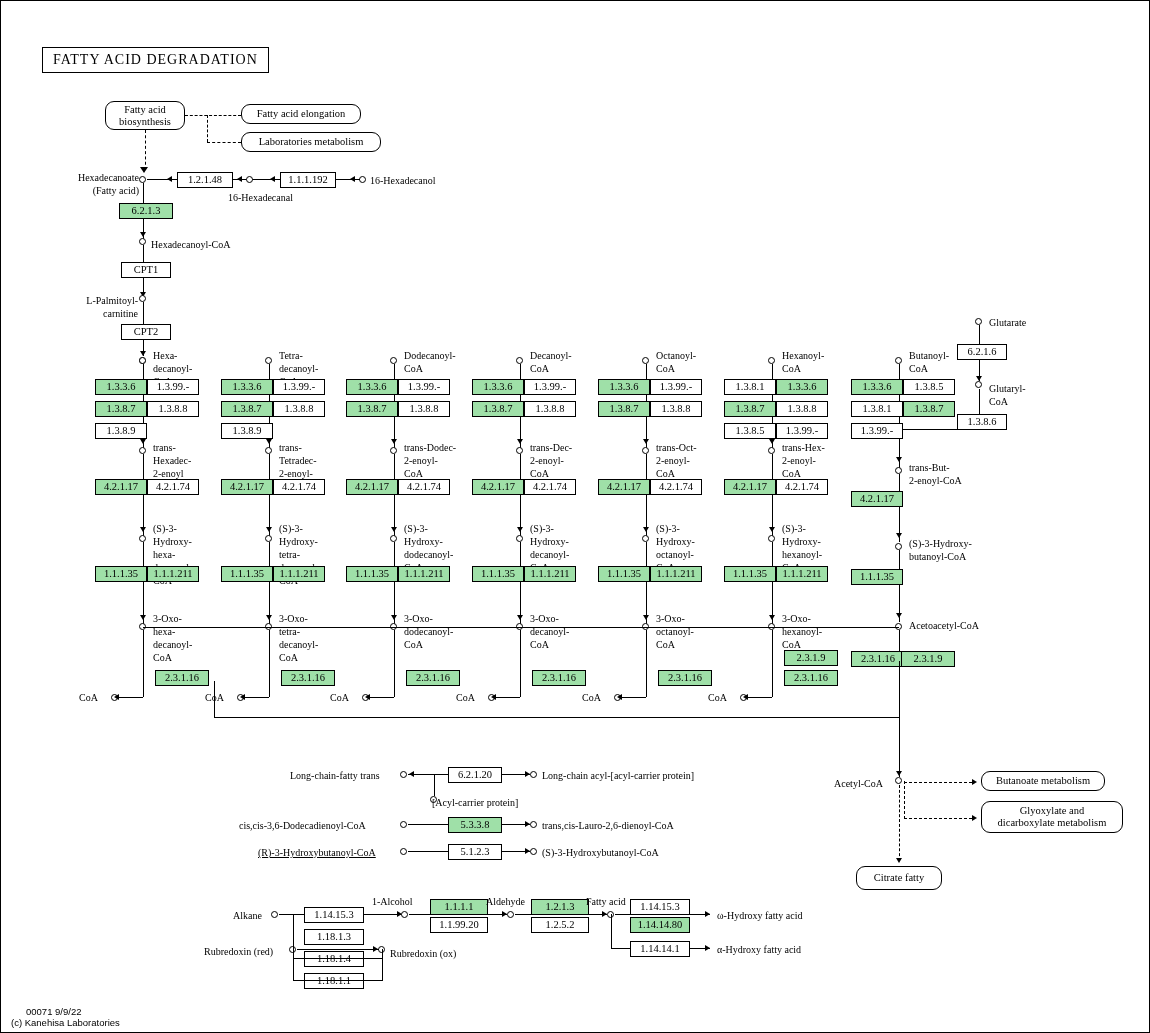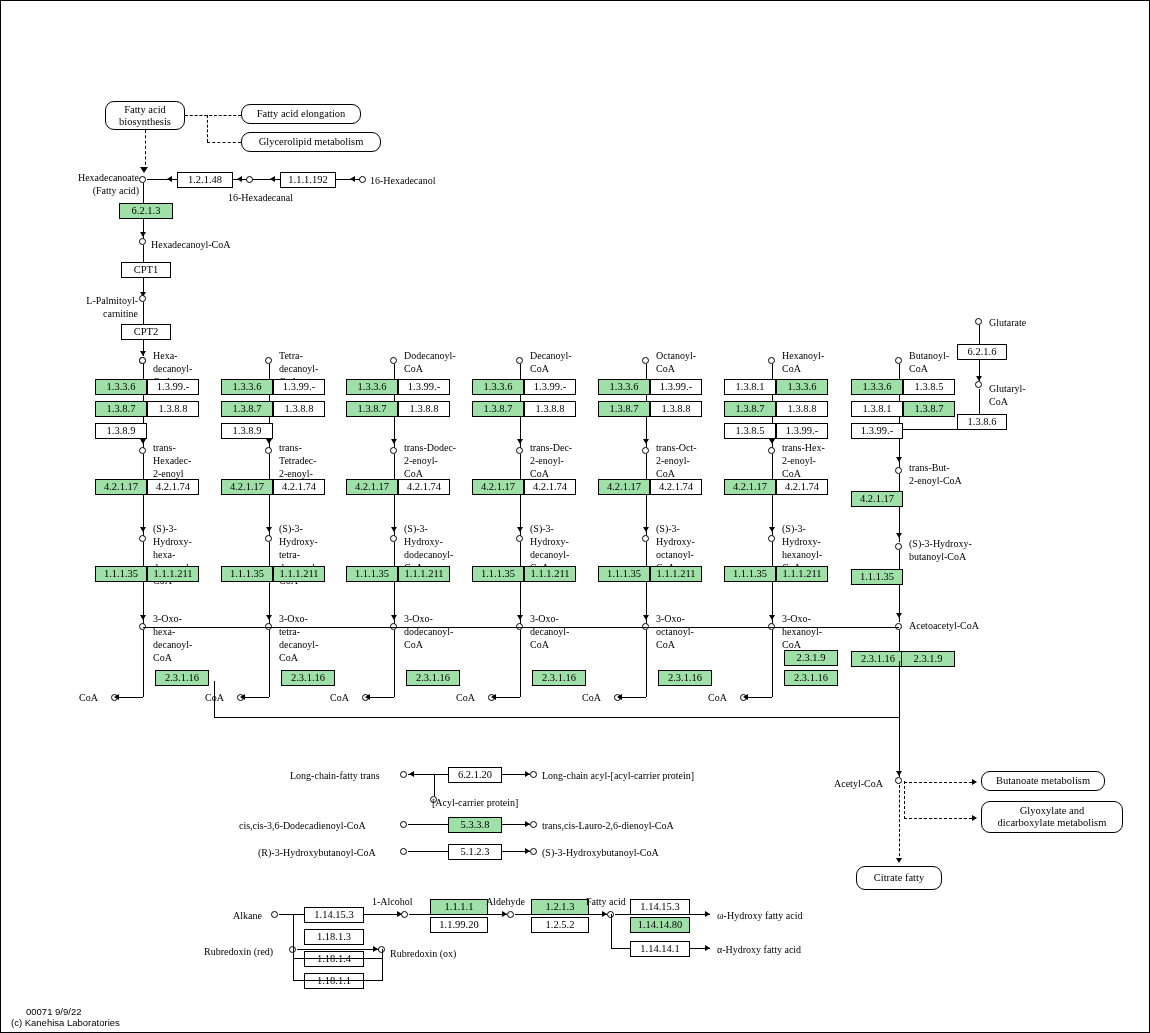--- a/index.html
+++ b/index.html
@@ -60,29 +60,30 @@
     width:0;height:0;border-top:5px solid #fff;
     border-left:3.5px solid transparent;border-right:3.5px solid transparent;
   }
   .footer{font-size:9.5px;line-height:11px;font-family:"Liberation Sans", sans-serif;}
 </style>
 </head>
 <body>
 
 <div id="root">
 
+  <div class="abs title-box" style="left:41px;top:46px;">FATTY ACID DEGRADATION</div>
 
   <div class="abs mapbox" style="left:104px;top:100px;width:80px;height:29px;display:flex;align-items:center;justify-content:center;">
     <span>Fatty acid<br>biosynthesis</span>
   </div>
   <div class="abs mapbox" style="left:240px;top:103px;width:120px;height:20px;display:flex;align-items:center;justify-content:center;">
     <span>Fatty acid elongation</span>
   </div>
   <div class="abs mapbox" style="left:240px;top:131px;width:140px;height:20px;display:flex;align-items:center;justify-content:center;">
-    <span>Glycerolipid metabolism</span>
+    <span>Laboratories metabolism</span>
   </div>
 
   <div class="abs dash-h" style="left:184px;top:114px;width:56px;"></div>
   <div class="abs dash-v" style="left:206px;top:114px;height:27px;"></div>
   <div class="abs dash-h" style="left:206px;top:141px;width:34px;"></div>
   <div class="abs dash-v" style="left:144px;top:129px;height:40px;"></div>
   <div class="abs arrow-d-open" style="left:140px;top:168px;border-top-color:#fff;"></div>
   <div class="abs" style="left:139px;top:166px;width:0;height:0;border-top:6px solid #000;border-left:4px solid transparent;border-right:4px solid transparent;"></div>
 
   <div class="abs lbl" style="left:60px;top:170px;text-align:right;width:78px;">Hexadecanoate<br>(Fatty acid)</div>
@@ -383,21 +384,21 @@
   <div class="abs lbl" style="left:431px;top:795px;">[Acyl-carrier protein]</div>
 
   <div class="abs lbl" style="left:238px;top:818px;">cis,cis-3,6-Dodecadienoyl-CoA</div>
   <div class="abs circle" style="left:399px;top:820px;"></div>
   <div class="abs hline" style="left:407px;top:823px;width:122px;"></div>
   <div class="abs arrow-r" style="left:524px;top:820px;"></div>
   <div class="abs circle" style="left:529px;top:820px;"></div>
   <div class="abs lbl" style="left:541px;top:818px;">trans,cis-Lauro-2,6-dienoyl-CoA</div>
   <div class="abs ebox green" style="left:447px;top:816px;width:48px;">5.3.3.8</div>
 
-  <div class="abs lbl" style="left:257px;top:845px;">(R)-3-Hydroxybutanoyl-CoA</div>
+  <div class="abs lbl" style="left:257px;top:845px;text-decoration:underline;">(R)-3-Hydroxybutanoyl-CoA</div>
   <div class="abs circle" style="left:399px;top:847px;"></div>
   <div class="abs hline" style="left:407px;top:850px;width:122px;"></div>
   <div class="abs arrow-r" style="left:524px;top:847px;"></div>
   <div class="abs circle" style="left:529px;top:847px;"></div>
   <div class="abs lbl" style="left:541px;top:845px;">(S)-3-Hydroxybutanoyl-CoA</div>
   <div class="abs ebox" style="left:447px;top:843px;width:48px;">5.1.2.3</div>
 
   <div class="abs lbl" style="left:232px;top:908px;">Alkane</div>
   <div class="abs circle" style="left:270px;top:910px;"></div>
   <div class="abs hline" style="left:278px;top:913px;width:123px;"></div>

